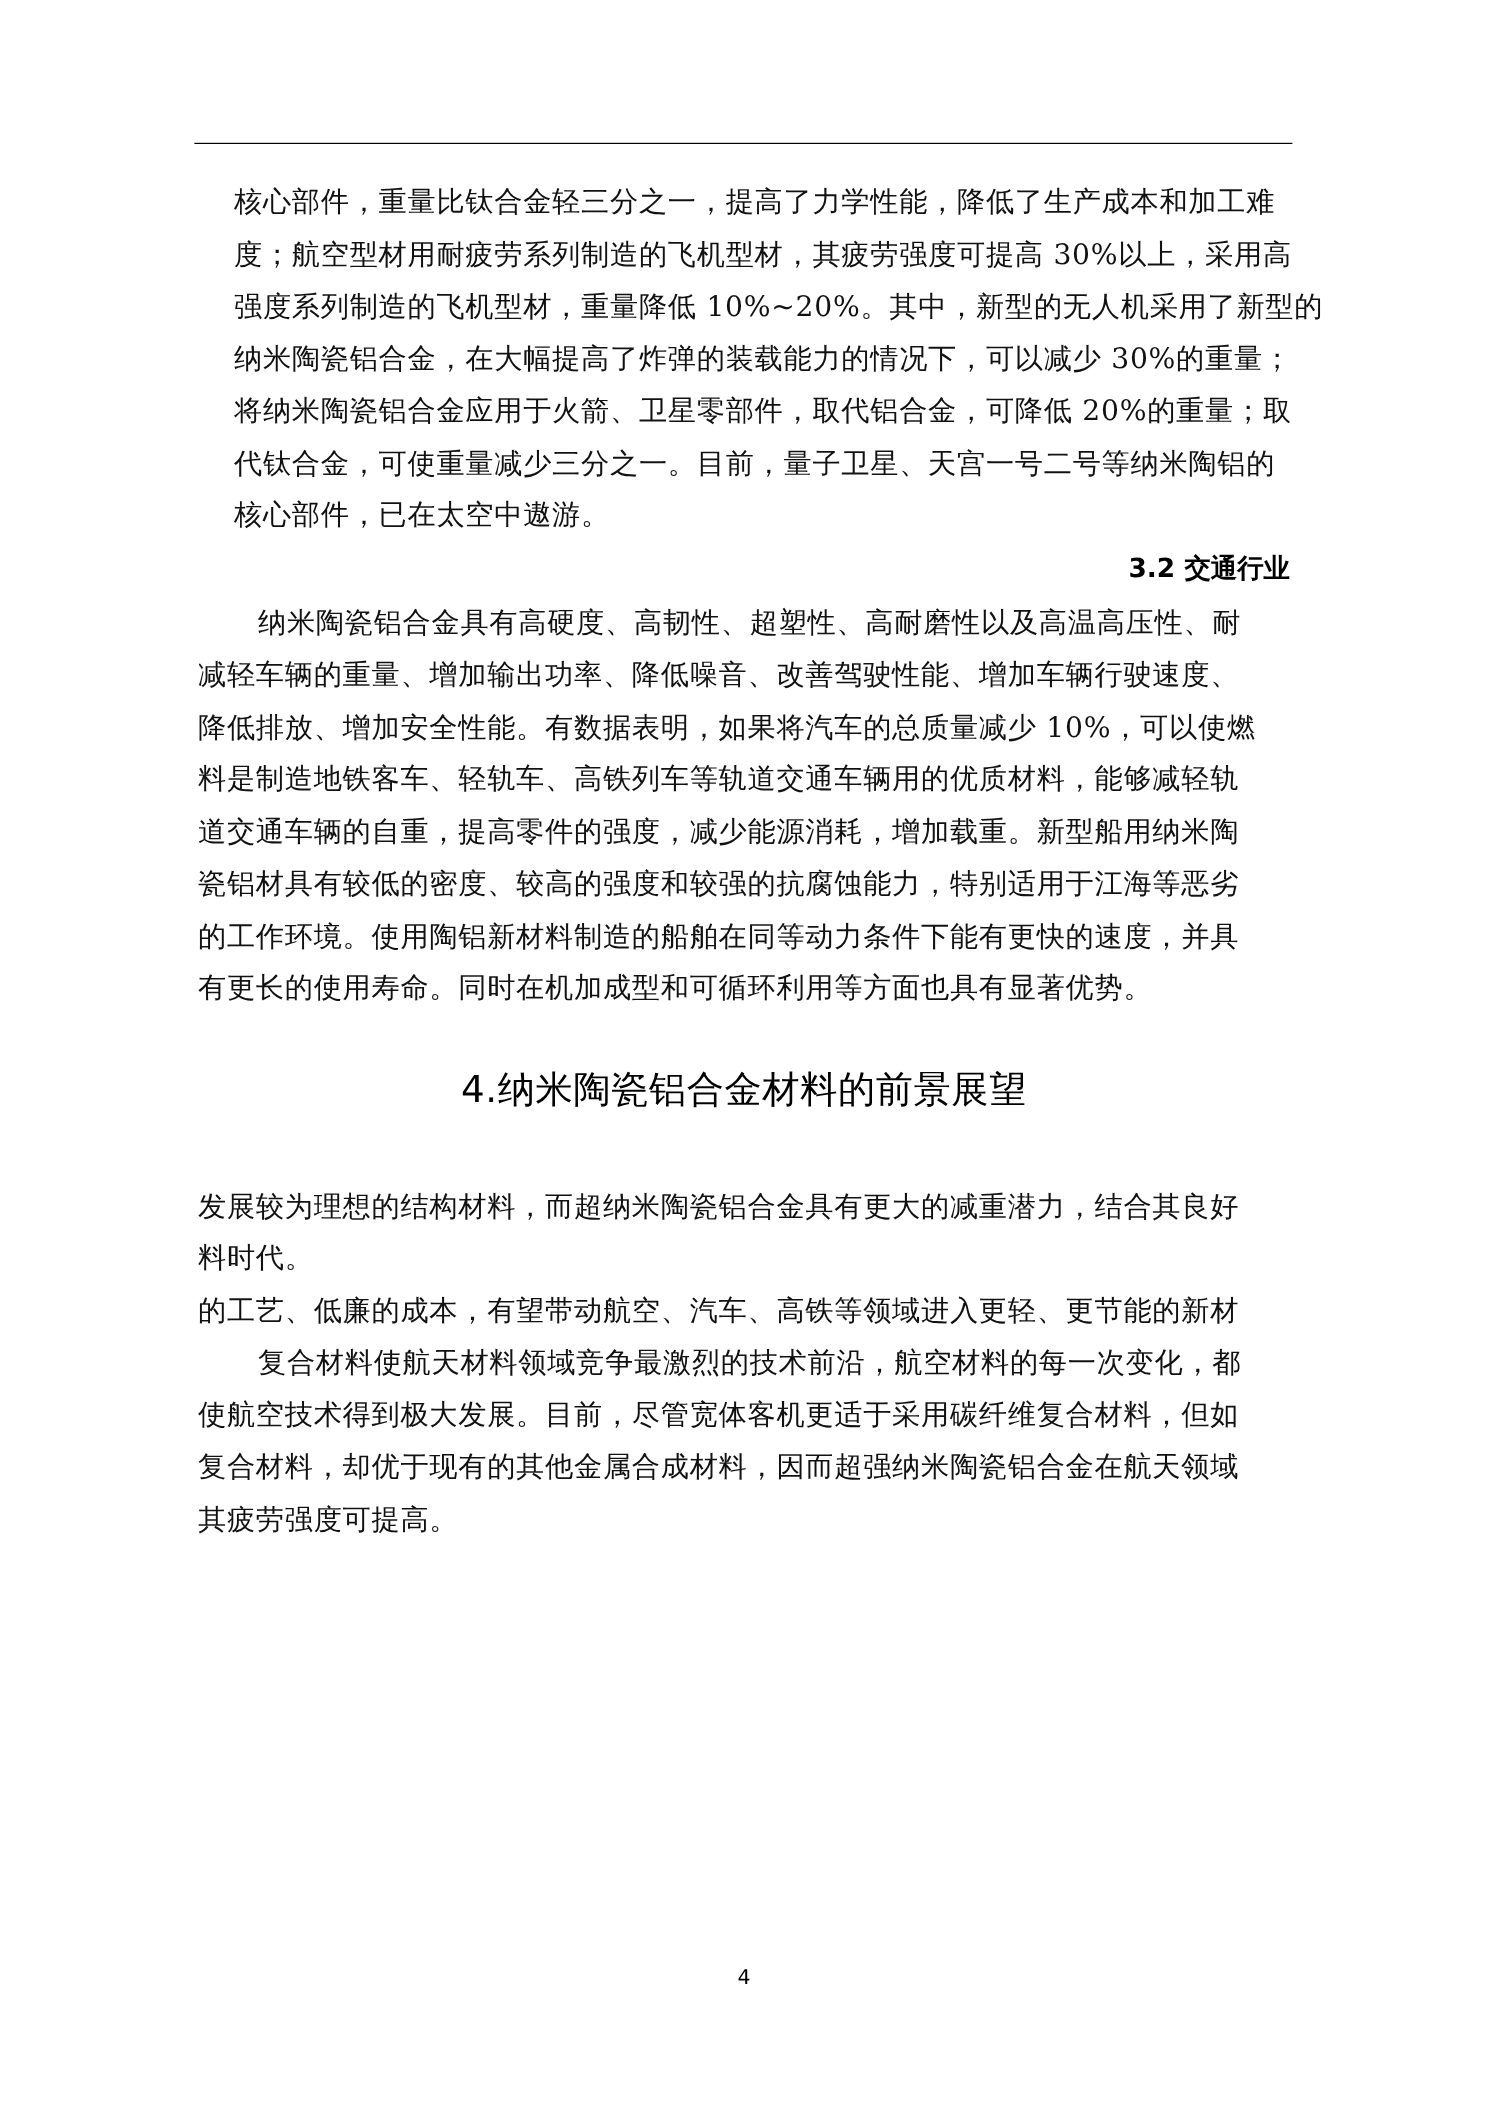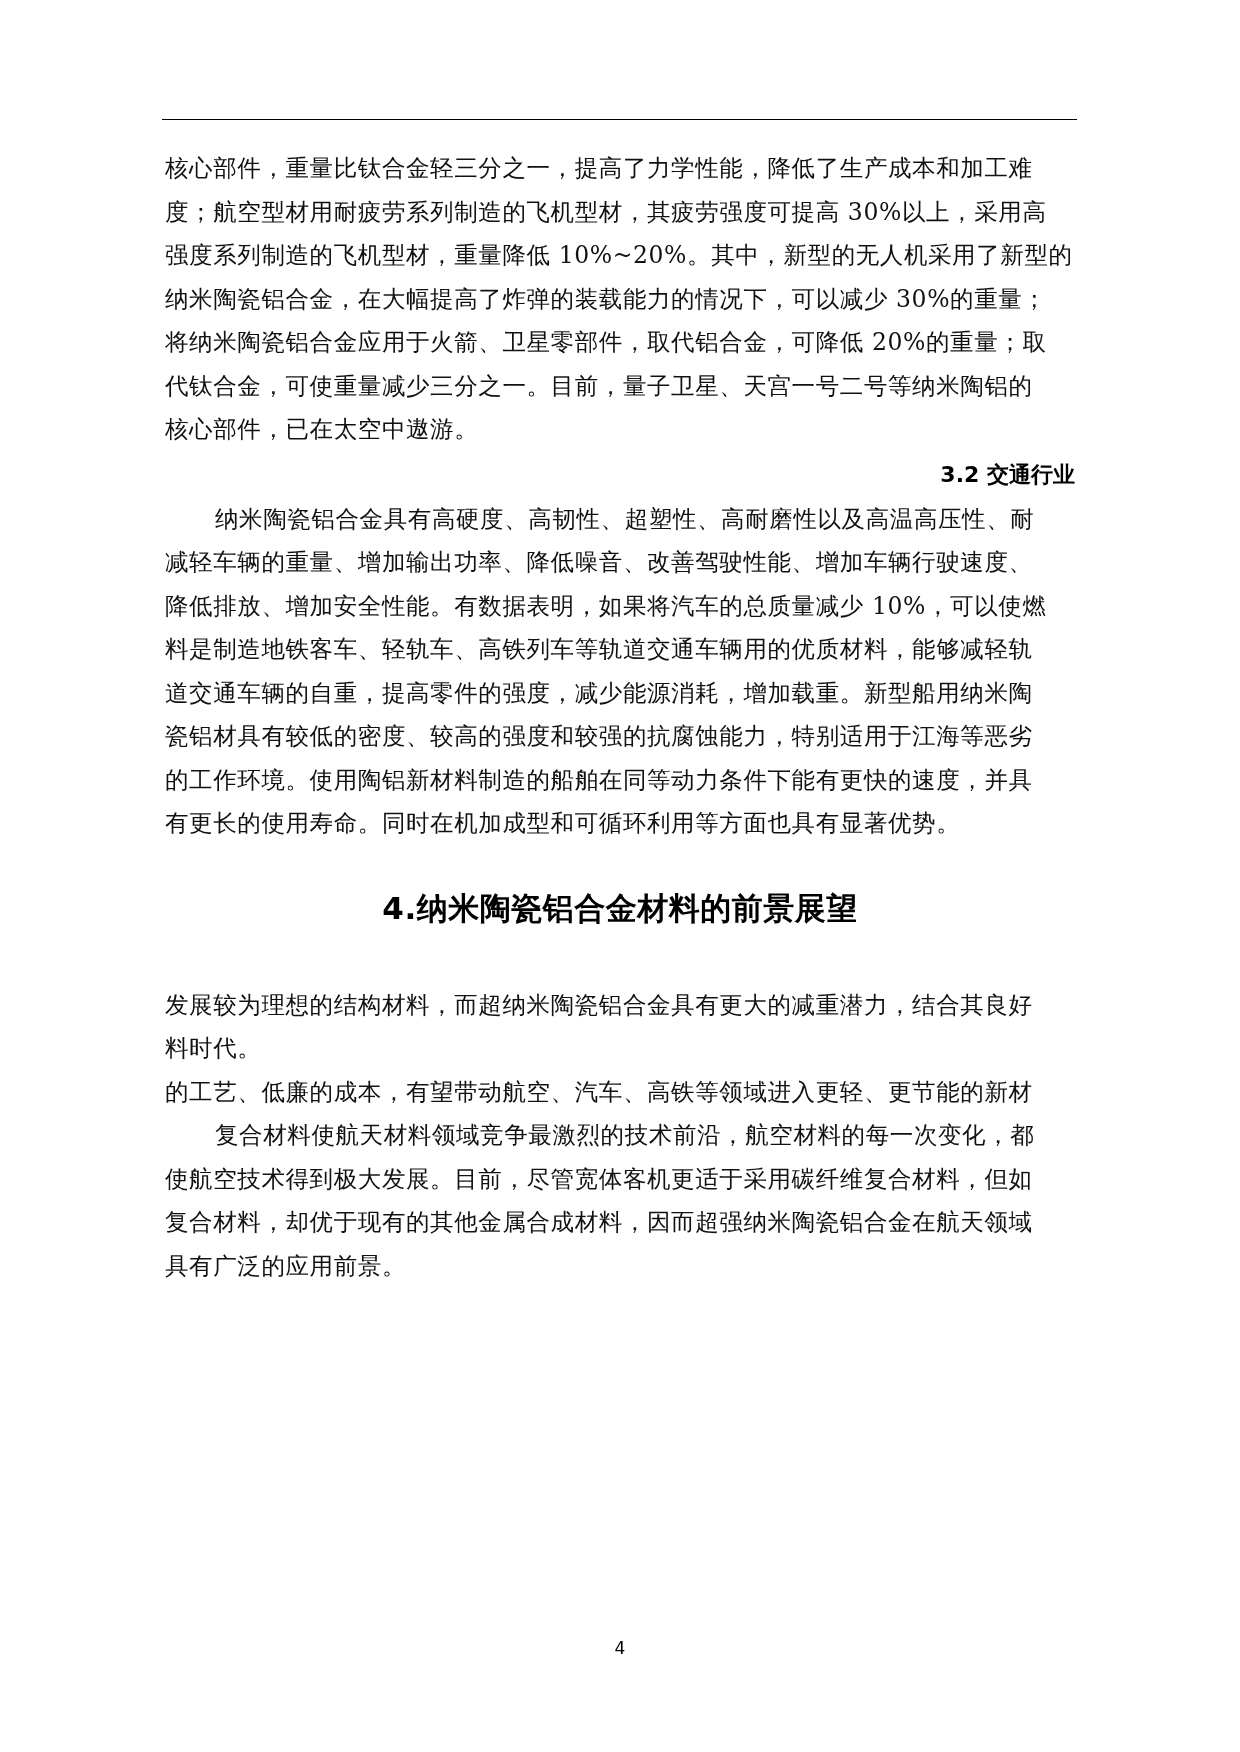--- a/index.html
+++ b/index.html
@@ -46,31 +46,32 @@
       line-height: 38px;
       height: 38px;
       padding-left: 50px;
       margin-top: -2px;
       margin-bottom: 4px;
       color: #000000;
       text-align: right;
     }
     .section-title {
       font-family: "DejaVu Sans", "Liberation Sans", sans-serif;
-      font-weight: bold;
+      font-weight: normal;
       font-size: 31px;
       line-height: 44px;
       text-align: center;
       margin-top: 40px;
       margin-bottom: 54px;
       color: #000000;
       letter-spacing: 0.5px;
     }
     .gap-after {
       margin-bottom: 6px;
+      margin-left: 30px;
     }
     .page-number {
       position: absolute;
       left: 0;
       width: 1240px;
       top: 1638px;
       text-align: center;
       font-family: "DejaVu Sans", "Liberation Sans", sans-serif;
       font-size: 17px;
       color: #000000;
@@ -111,18 +112,18 @@
   <div class="paragraph">
     <div class="line">发展较为理想的结构材料，而超纳米陶瓷铝合金具有更大的减重潜力，结合其良好</div>
     <div class="line">料时代。</div>
     <div class="line">的工艺、低廉的成本，有望带动航空、汽车、高铁等领域进入更轻、更节能的新材</div>
   </div>
 
   <div class="paragraph">
     <div class="line indent">复合材料使航天材料领域竞争最激烈的技术前沿，航空材料的每一次变化，都</div>
     <div class="line">使航空技术得到极大发展。目前，尽管宽体客机更适于采用碳纤维复合材料，但如</div>
     <div class="line">复合材料，却优于现有的其他金属合成材料，因而超强纳米陶瓷铝合金在航天领域</div>
-    <div class="line">具有广泛的应用前景。</div>
+    <div class="line">其疲劳强度可提高。</div>
   </div>
 
 </div>
 
 <div class="page-number">4</div>
 
 </body></html>

